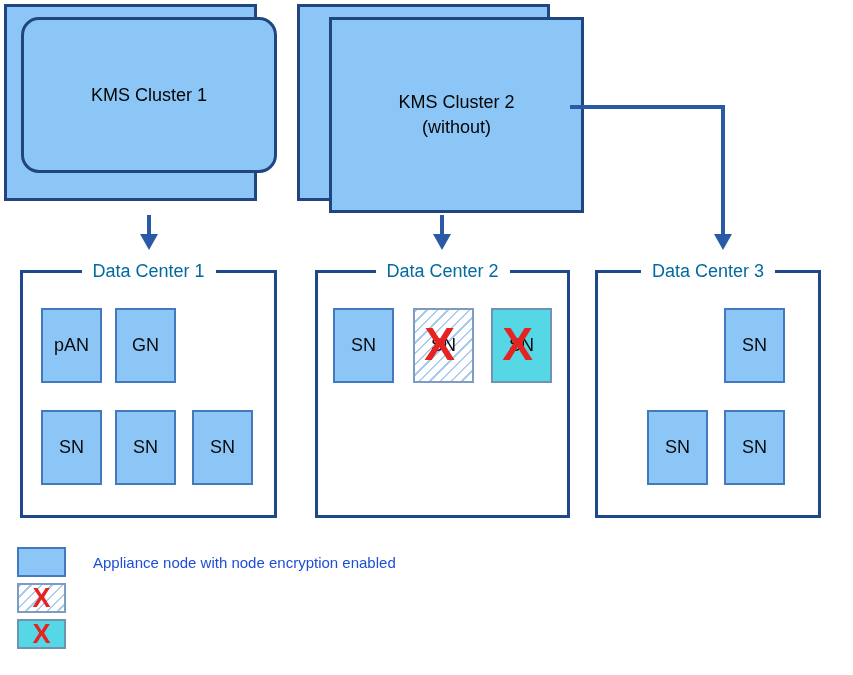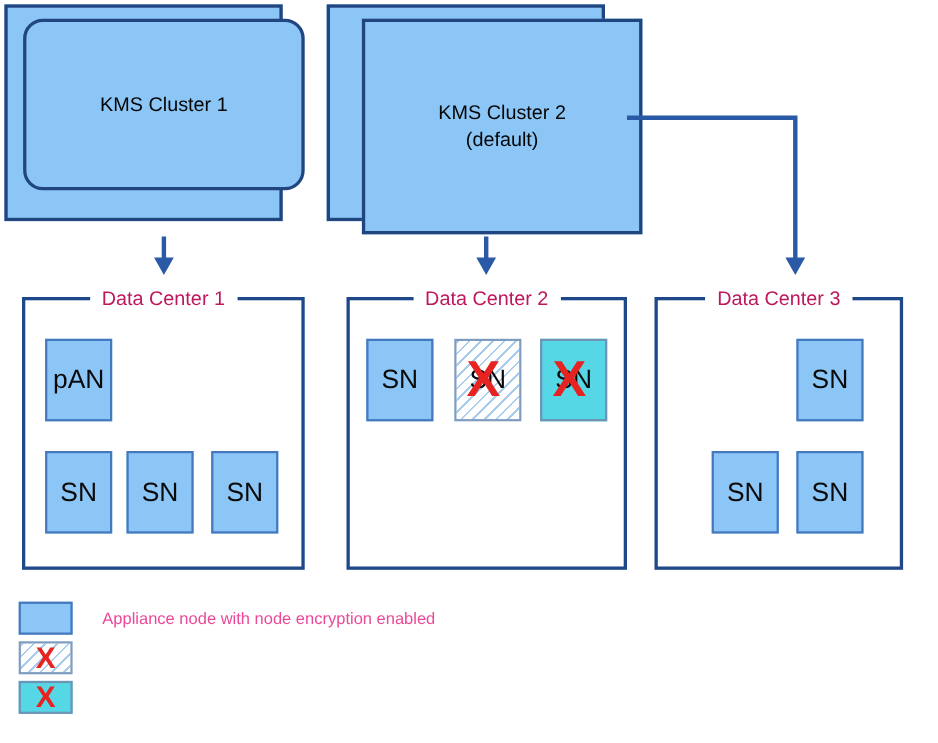--- a/index.html
+++ b/index.html
@@ -41,32 +41,32 @@
     position:absolute;
     border:3px solid #1E4889;
     background:#fff;
   }
   .dc1 { left:20px;  top:270px; width:257px; height:248px; }
   .dc2 { left:315px; top:270px; width:255px; height:248px;text-align:center; }
   .dc3 { left:595px; top:270px; width:226px; height:248px; }
   .dc-title {
     position:absolute; top:-13px; left:50%; transform:translateX(-50%);
     background:#fff; padding:0 11px;
-    font-size:18px; line-height:22px; white-space:nowrap; color:#be185d;
+    font-size:18px; line-height:22px; white-space:nowrap; color:#0369a1;
   }
 
   
   .node {
     position:absolute;
     width:61px; height:75px;
     background:#8CC6F7;
     border:2px solid #4579BE;
     display:flex; align-items:center; justify-content:center;
   }
-  .node-label { font-size:24px; color:#0A0A0A; position:relative; z-index:1; }
+  .node-label { font-size:18px; color:#0A0A0A; position:relative; z-index:1; }
   .node.t-hatched {
     background:repeating-linear-gradient(135deg,
       #A9CBEC 0px, #A9CBEC 1.7px, #ffffff 1.7px, #ffffff 7.5px);
     border-color:#7E9CC0;
   }
   .node.t-teal {
     background:#55D7E5;
     border-color:#6E93B5;
   }
   .x-mark {
@@ -94,37 +94,37 @@
   .swatch.t-hatched {
     background:repeating-linear-gradient(135deg,
       #A9CBEC 0px, #A9CBEC 1.7px, #ffffff 1.7px, #ffffff 7.5px);
     border-color:#7E9CC0;
   }
   .swatch.t-teal { background:#55D7E5; border-color:#6E93B5; }
   .swatch .x-mark {
     position:static; transform:none;
     font-size:27px;
   }
-  .legend-label { margin-left:27px; font-size:15px; color:#ec4899; white-space:nowrap; }
+  .legend-label { margin-left:27px; font-size:15px; color:#1d4ed8; white-space:nowrap; }
 </style>
 </head>
 <body>
 
 <div class="canvas">
 
   <div class="cluster-back c1-back"></div>
   <div class="cluster-front c1-front">
     <div class="cluster-label">KMS Cluster 1</div>
     <div class="cluster-sublabel"></div>
   </div>
 
   <div class="cluster-back c2-back"></div>
   <div class="cluster-front c2-front">
     <div class="cluster-label">KMS Cluster 2</div>
-    <div class="cluster-sublabel">(default)</div>
+    <div class="cluster-sublabel">(without)</div>
   </div>
 
   <svg class="connectors" width="853" height="675" viewBox="0 0 853 675">
     <g stroke="#2A5AA6" stroke-width="4" fill="#2A5AA6">
       <g>
         <line x1="149" y1="215" x2="149" y2="236"></line>
         <polygon points="140,234 158,234 149,250" stroke="none"></polygon>
       </g>
       <g>
         <line x1="442" y1="215" x2="442" y2="236"></line>
@@ -135,20 +135,23 @@
         <polygon points="714,234 732,234 723,250" stroke="none"></polygon>
       </g>
     </g>
   </svg>
 
   <div class="dc dc1">
     <div class="dc-title">Data Center 1</div>
     <div class="node t-enabled" style="left:18px;top:35px">
       <span class="node-label">pAN</span>
     </div>
+    <div class="node t-enabled" style="left:92px;top:35px">
+      <span class="node-label">GN</span>
+    </div>
     <div class="node t-enabled" style="left:18px;top:137px">
       <span class="node-label">SN</span>
     </div>
     <div class="node t-enabled" style="left:92px;top:137px">
       <span class="node-label">SN</span>
     </div>
     <div class="node t-enabled" style="left:169px;top:137px">
       <span class="node-label">SN</span>
     </div>
   </div>

